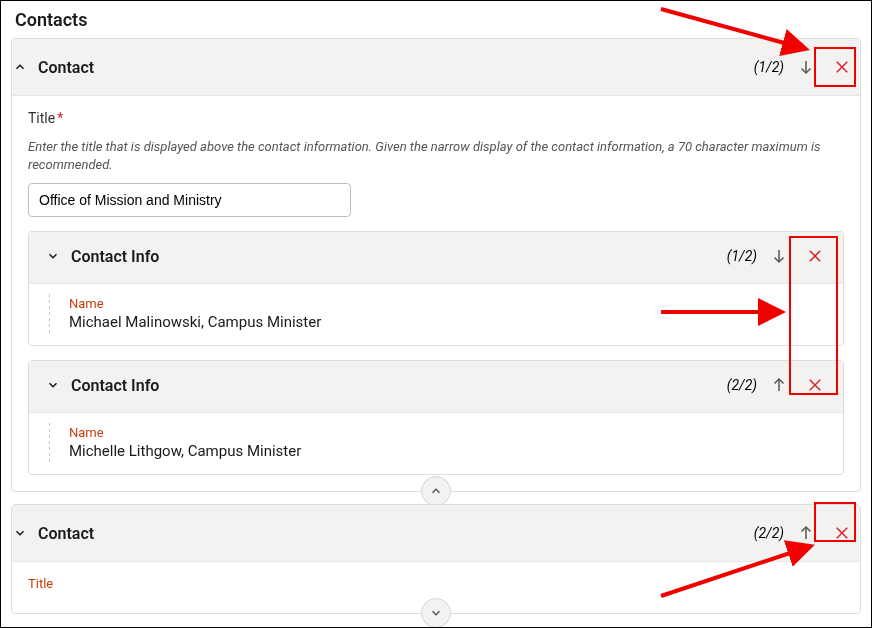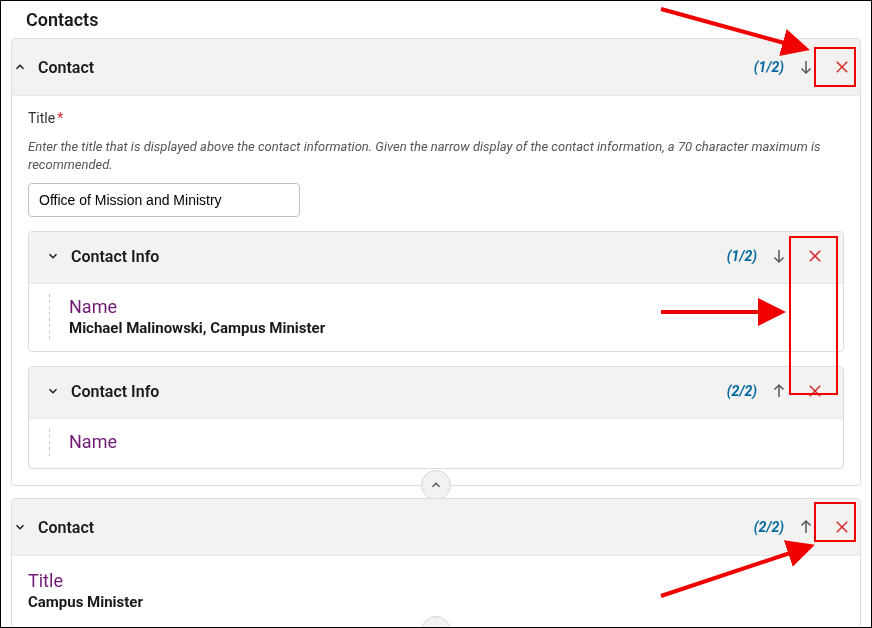--- a/index.html
+++ b/index.html
@@ -12,21 +12,21 @@
     height: 628px;
     border: 1px solid #000;
     overflow: hidden;
     position: relative;
     background: #fff;
   }
   .page { padding: 8px 10px; }
   .page-title {
     font-size: 18px;
     font-weight: 600;
-    margin: 0 0 8px 15px;
+    margin: 0 0 8px 4px;
   }
 
   .card {
     border: 1px solid #dcdcdc;
     border-radius: 4px;
     margin-bottom: 12px;
     background: #fff;
   }
   .card-header {
     display: flex;
@@ -41,24 +41,23 @@
     display: inline-flex; align-items: center; justify-content: center;
   }
   .card-header .label {
     font-size: 16px;
     font-weight: 600;
     flex: 0 0 auto;
   }
   .card-header .spacer { flex: 1 1 auto; }
   .card-header .counter {
     font-style: italic;
-    color: #0369a1;
+    color: #000000;
     font-size: 14px;
     margin-right: 8px;
-    font-weight: bold;
   }
   .card-header .arrow-btn {
     width: 28px; height: 28px;
     display: inline-flex; align-items: center; justify-content: center;
     color: #555;
     cursor: pointer;
     border-radius: 3px;
   }
   .card-header .close-btn {
     width: 36px; height: 36px;
@@ -89,38 +88,38 @@
   }
   .field-label .req { color: #d42626; margin-left: 2px; }
   .help-text {
     font-size: 13px;
     font-style: italic;
     color: #555;
     margin: 4px 0 10px 0;
     line-height: 1.35;
   }
   .text-input {
-    width: 272px;
+    width: 323px;
     padding: 8px 10px;
     font-size: 14px;
     border: 1px solid #bdbdbd;
     border-radius: 4px;
     outline: none;
   }
 
   .subcard {
     border: 1px solid #dcdcdc;
     border-radius: 4px;
     margin-top: 14px;
     margin-left: 0;
   }
   .subcard .card-header { padding: 6px 10px 9px 16px; }
 
-  .name-lbl { color: #701a75; font-size: 18px; margin-bottom: 2px; }
-  .name-val { color: #1a1a1a; font-size: 15px; font-weight: bold; }
+  .name-lbl { color: #c2410c; font-size: 13px; margin-bottom: 2px; }
+  .name-val { color: #1a1a1a; font-size: 15px; }
 
   .round-btn {
     position: absolute;
     left: 50%; transform: translateX(-50%);
     width: 30px; height: 30px;
     border-radius: 50%;
     background: #f3f2f1;
     border: 1px solid #d5d5d5;
     display: inline-flex; align-items: center; justify-content: center;
     cursor: pointer;
@@ -226,20 +225,21 @@
           </span>
           <span class="close-btn">
             <svg class="close-svg" width="18" height="18" viewBox="0 0 24 24">
                 <line x1="5" y1="5" x2="19" y2="19"></line>
                 <line x1="19" y1="5" x2="5" y2="19"></line>
               </svg>
           </span>
         </div>
         <div class="small-card-body">
           <div class="name-lbl">Name</div>
+          <div class="name-val">Michelle Lithgow, Campus Minister</div>
         </div>
       </div>
     </div>
 
     <span class="round-btn" style="bottom:-15px;">
       <svg width="14" height="14" viewBox="0 0 24 24" fill="none" stroke="#555" stroke-width="2.5">
           <polyline points="6 15 12 9 18 15"></polyline>
         </svg>
     </span>
   </div>
@@ -262,21 +262,20 @@
       </span>
       <span class="close-btn">
         <svg class="close-svg" width="18" height="18" viewBox="0 0 24 24">
             <line x1="5" y1="5" x2="19" y2="19"></line>
             <line x1="19" y1="5" x2="5" y2="19"></line>
           </svg>
       </span>
     </div>
     <div class="card-body" style="padding-bottom:20px;">
       <div class="name-lbl">Title</div>
-      <div class="name-val">Campus Minister</div>
     </div>
     <span class="round-btn" style="bottom:-15px;">
       <svg width="14" height="14" viewBox="0 0 24 24" fill="none" stroke="#555" stroke-width="2.5">
           <polyline points="6 9 12 15 18 9"></polyline>
         </svg>
     </span>
   </div>
 </div>
 
 <div class="hl" style="left:813px; top:46px; width:42px; height:40px;"></div>

